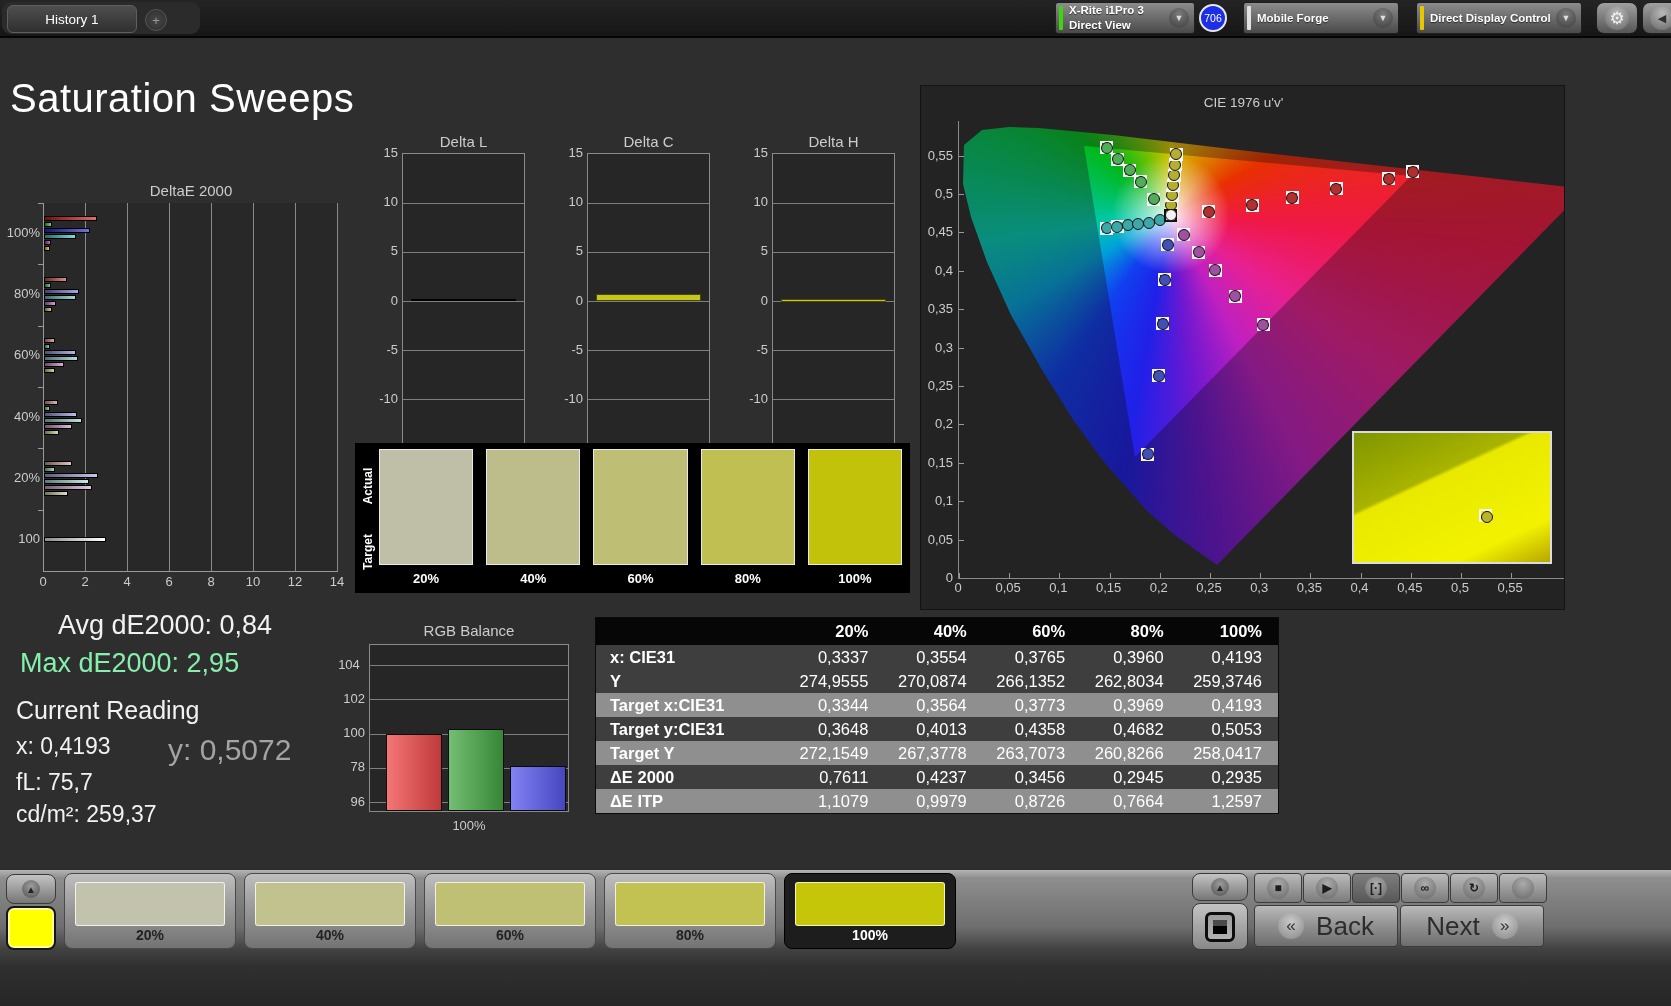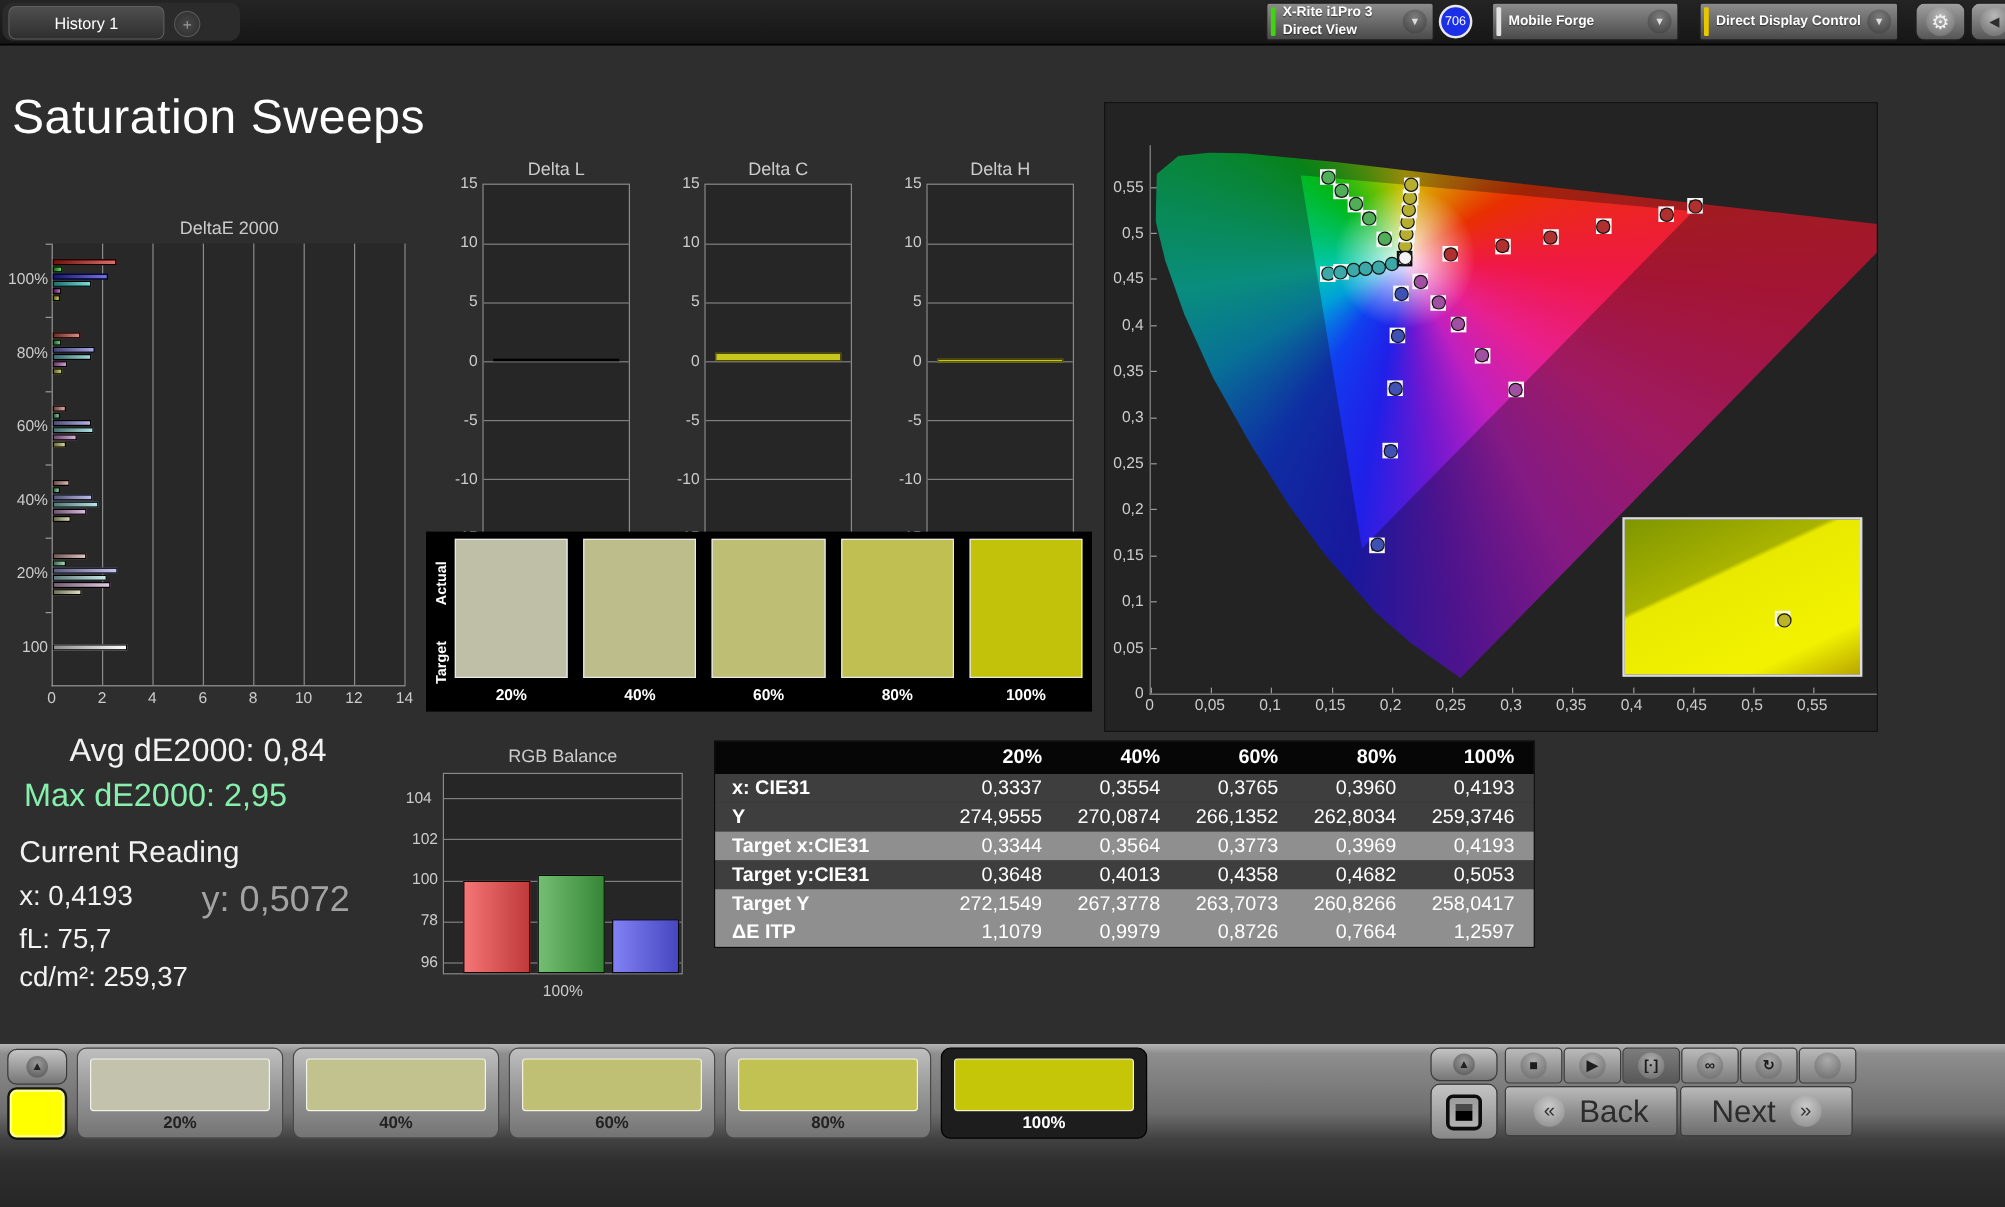--- a/index.html
+++ b/index.html
@@ -354,20 +354,21 @@
         <div class="sw-lab">80%</div>
       </div>
       <div class="sw-col">
         <div class="sw-box" style="background: rgb(194, 194, 10);"></div>
         <div class="sw-lab">100%</div>
       </div>
     </div>
 </div>
 
 <div id="cie-panel">
+  <div class="ptitle">CIE 1976 u'v'</div>
   <div id="cie-plot">
     <div class="cie-fill horseshoe"></div>
     <div class="cie-fill gamut-tri"></div>
     <div id="cie-points">
         <div class="sqmark" style="left: 205.842px; top: 77.6034px;"></div>
         <div class="ptmark" style="left: 206.342px; top: 78.1034px; background: rgb(182, 174, 46);"></div>
         <div class="sqmark" style="left: 206.846px; top: 67.6185px;"></div>
         <div class="ptmark" style="left: 207.346px; top: 68.1185px; background: rgb(182, 174, 46);"></div>
         <div class="sqmark" style="left: 207.85px; top: 57.6336px;"></div>
         <div class="ptmark" style="left: 208.35px; top: 58.1336px; background: rgb(182, 174, 46);"></div>
@@ -552,20 +553,28 @@
       <div class="tcell">0,5053</div>
     </div>
     <div class="trow light">
       <div class="tcell tlabel">Target Y</div>
       <div class="tcell">272,1549</div>
       <div class="tcell">267,3778</div>
       <div class="tcell">263,7073</div>
       <div class="tcell">260,8266</div>
       <div class="tcell">258,0417</div>
     </div>
+    <div class="trow dark">
+      <div class="tcell tlabel">ΔE 2000</div>
+      <div class="tcell">0,7611</div>
+      <div class="tcell">0,4237</div>
+      <div class="tcell">0,3456</div>
+      <div class="tcell">0,2945</div>
+      <div class="tcell">0,2935</div>
+    </div>
     <div class="trow light">
       <div class="tcell tlabel">ΔE ITP</div>
       <div class="tcell">1,1079</div>
       <div class="tcell">0,9979</div>
       <div class="tcell">0,8726</div>
       <div class="tcell">0,7664</div>
       <div class="tcell">1,2597</div>
     </div>
   </div>
 

